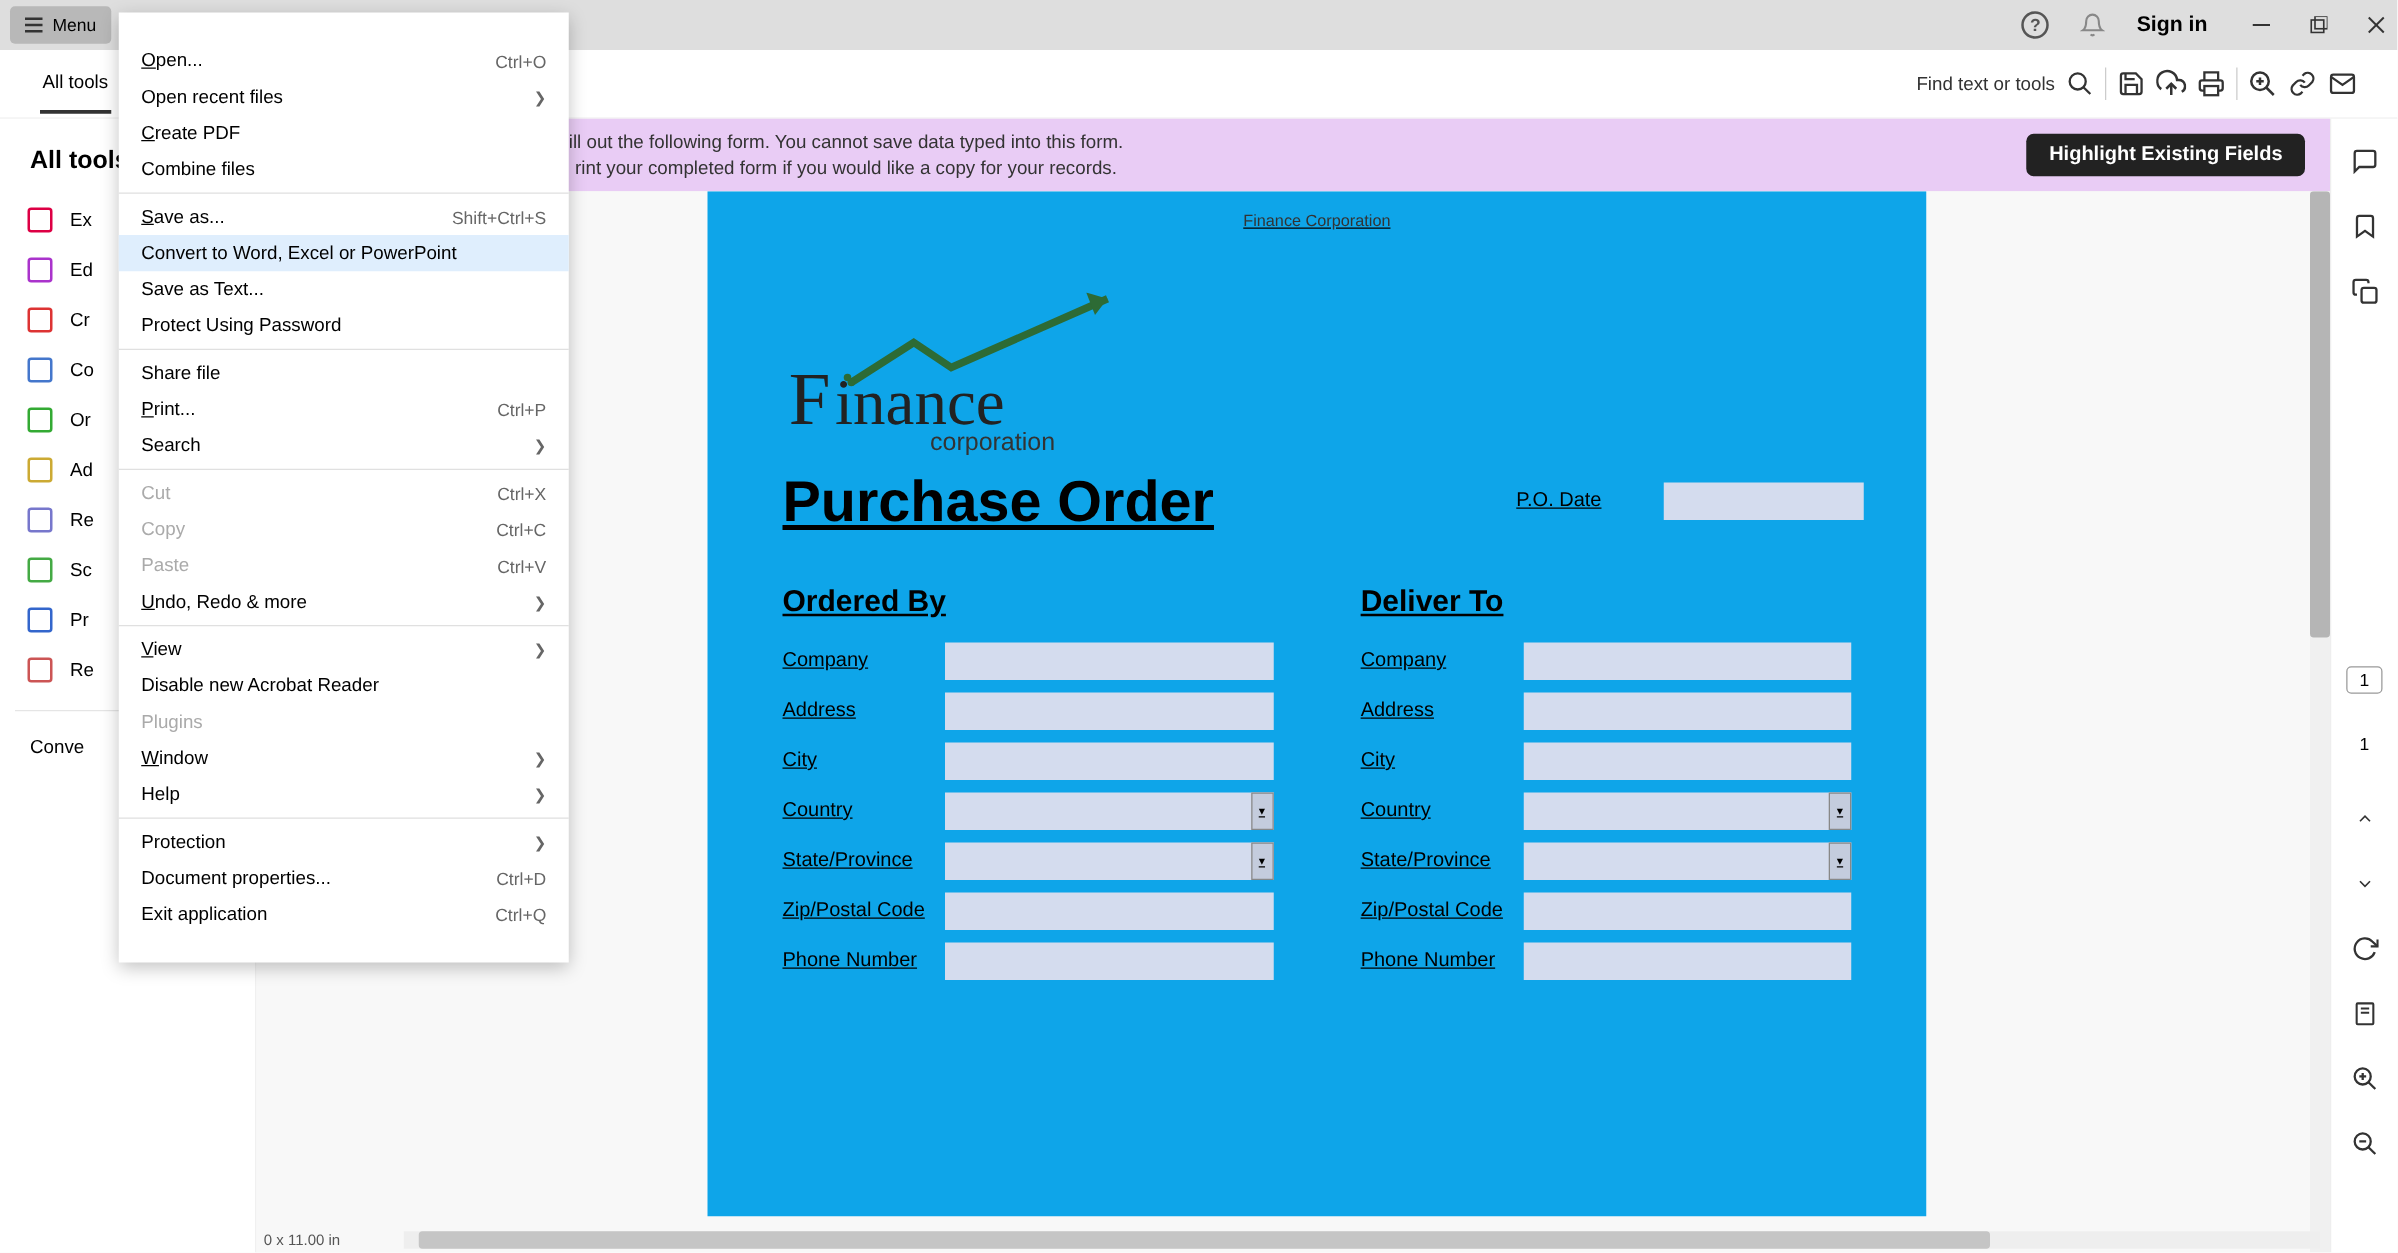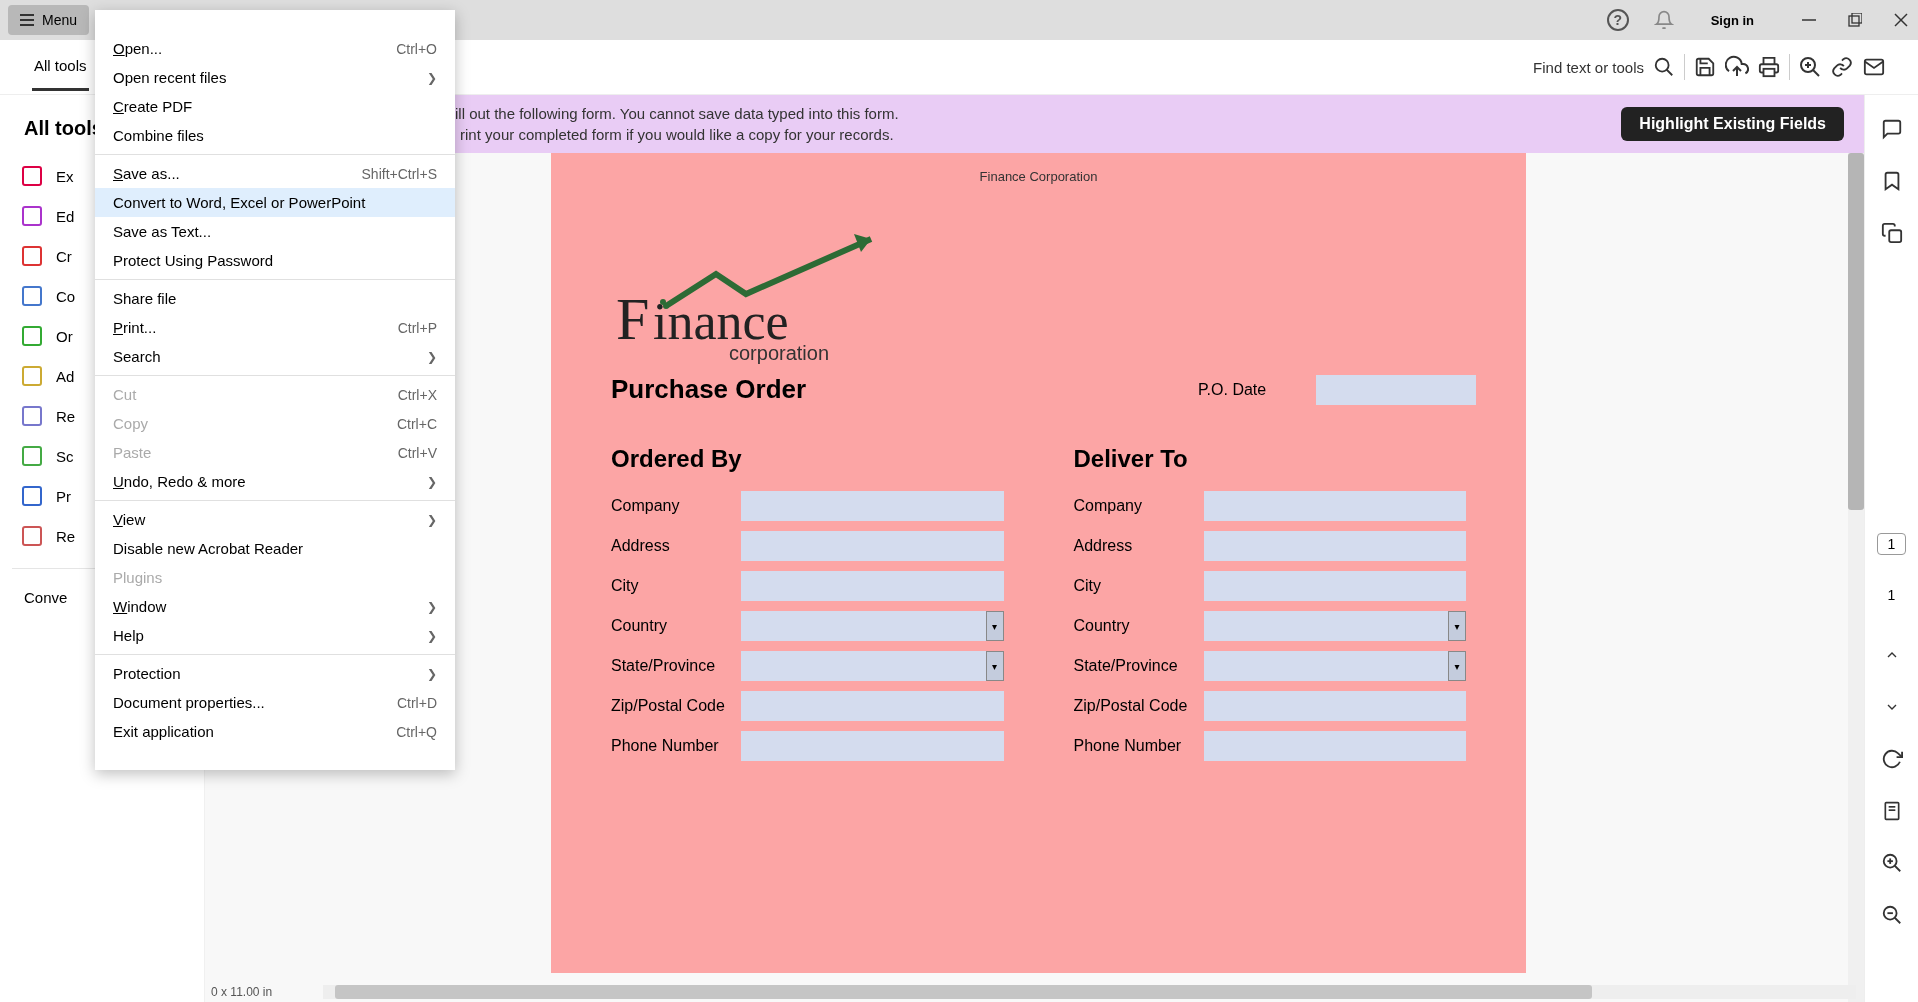--- a/index.html
+++ b/index.html
@@ -8,21 +8,21 @@
   
   .titlebar { height: 40px; background: #dedede; display: flex; align-items: center; padding: 0 8px; }
   .menu-btn { display: flex; align-items: center; gap: 8px; background: #b8b8b8; padding: 4px 12px; border-radius: 4px; cursor: pointer; height: 30px; }
   .hamburger { display: inline-flex; flex-direction: column; gap: 3px; }
   .hamburger span { width: 14px; height: 2px; background: #333; }
   .title-tab-fragment { margin-left: 300px; font-size: 14px; color: #333; }
   .spacer { flex: 1; }
   .titlebar-right { display: flex; align-items: center; gap: 20px; }
   .title-icon { width: 26px; height: 26px; display: flex; align-items: center; justify-content: center; color: #555; border-radius: 50%; }
   .help-circle { border: 2px solid #555; border-radius: 50%; width: 22px; height: 22px; display: flex; align-items: center; justify-content: center; font-weight: bold; font-size: 14px; }
-  .signin { font-weight: 700; font-size: 13px; margin: 0 14px; }
+  .signin { font-weight: 700; font-size: 17px; margin: 0 2px; }
   .win-controls { display: flex; gap: 28px; margin-left: 12px; }
   .win-ctrl { width: 18px; height: 18px; display: flex; align-items: center; justify-content: center; font-size: 16px; }
 
   
   .subbar { height: 55px; background: #fff; display: flex; align-items: center; padding: 0 32px; border-bottom: 1px solid #eee; }
   .subbar-left { display: flex; gap: 28px; font-size: 15px; }
   .subbar-tab { padding: 14px 2px; cursor: pointer; }
   .subbar-tab.active { border-bottom: 3px solid #333; font-weight: 400; }
   .subbar-right { display: flex; align-items: center; gap: 8px; margin-left: auto; }
   .find-label { font-size: 15px; color: #333; }
@@ -39,26 +39,26 @@
   .side-icon { width: 20px; height: 20px; display: inline-flex; align-items: center; justify-content: center; border-radius: 3px; }
   .side-divider { height: 1px; background: #e5e5e5; margin: 12px 0; }
   .side-footer { padding: 8px 12px; font-size: 15px; }
 
   
   .center { flex: 1; background: #f5f5f5; position: relative; display: flex; flex-direction: column; }
   .warn-bar { background: #e9ccf5; color: #333; font-size: 15px; padding: 8px 20px; display: flex; align-items: center; }
   .warn-text { margin-left: 230px; text-align: center; line-height: 1.4; }
   .highlight-btn { margin-left: auto; background: #222; color: #fff; padding: 8px 18px; border-radius: 6px; font-size: 16px; font-weight: 600; cursor: pointer; }
   .doc-scroll { flex: 1; overflow: hidden; position: relative; background: #f8f8f8; }
-  .page { width: 975px; background: #fca5a5; margin: 0 auto; padding: 16px 60px 40px; min-height: 820px; position: relative; left: 4px; }
+  .page { width: 975px; background: #0ea5e9; margin: 0 auto; padding: 16px 60px 40px; min-height: 820px; position: relative; left: 19px; text-decoration: underline; }
   .page-header-name { text-align: center; font-size: 13px; color: #333; }
   .logo-wrap { margin-top: 50px; }
   .logo-wrap svg { width: 280px; height: 130px; }
   .po-row { display: flex; align-items: center; margin-top: 10px; }
-  .po-title { font-size: 26px; font-weight: 700; }
+  .po-title { font-size: 46px; font-weight: 700; }
   .po-right { margin-left: auto; display: flex; flex-direction: column; gap: 10px; margin-right: -10px; }
   .po-field { display: flex; align-items: center; gap: 18px; }
   .po-field label { width: 100px; font-size: 16px; }
   .field-box { background: #d4dcee; height: 30px; width: 160px; }
   .sections { display: flex; gap: 70px; margin-top: 40px; }
   .section { flex: 1; }
   .sec-title { font-size: 24px; font-weight: 700; margin-bottom: 18px; }
   .form-row { display: flex; align-items: center; margin-bottom: 10px; }
   .form-row label { width: 130px; font-size: 16px; }
   .form-row .ip { flex: 1; background: #d4dcee; height: 30px; }

